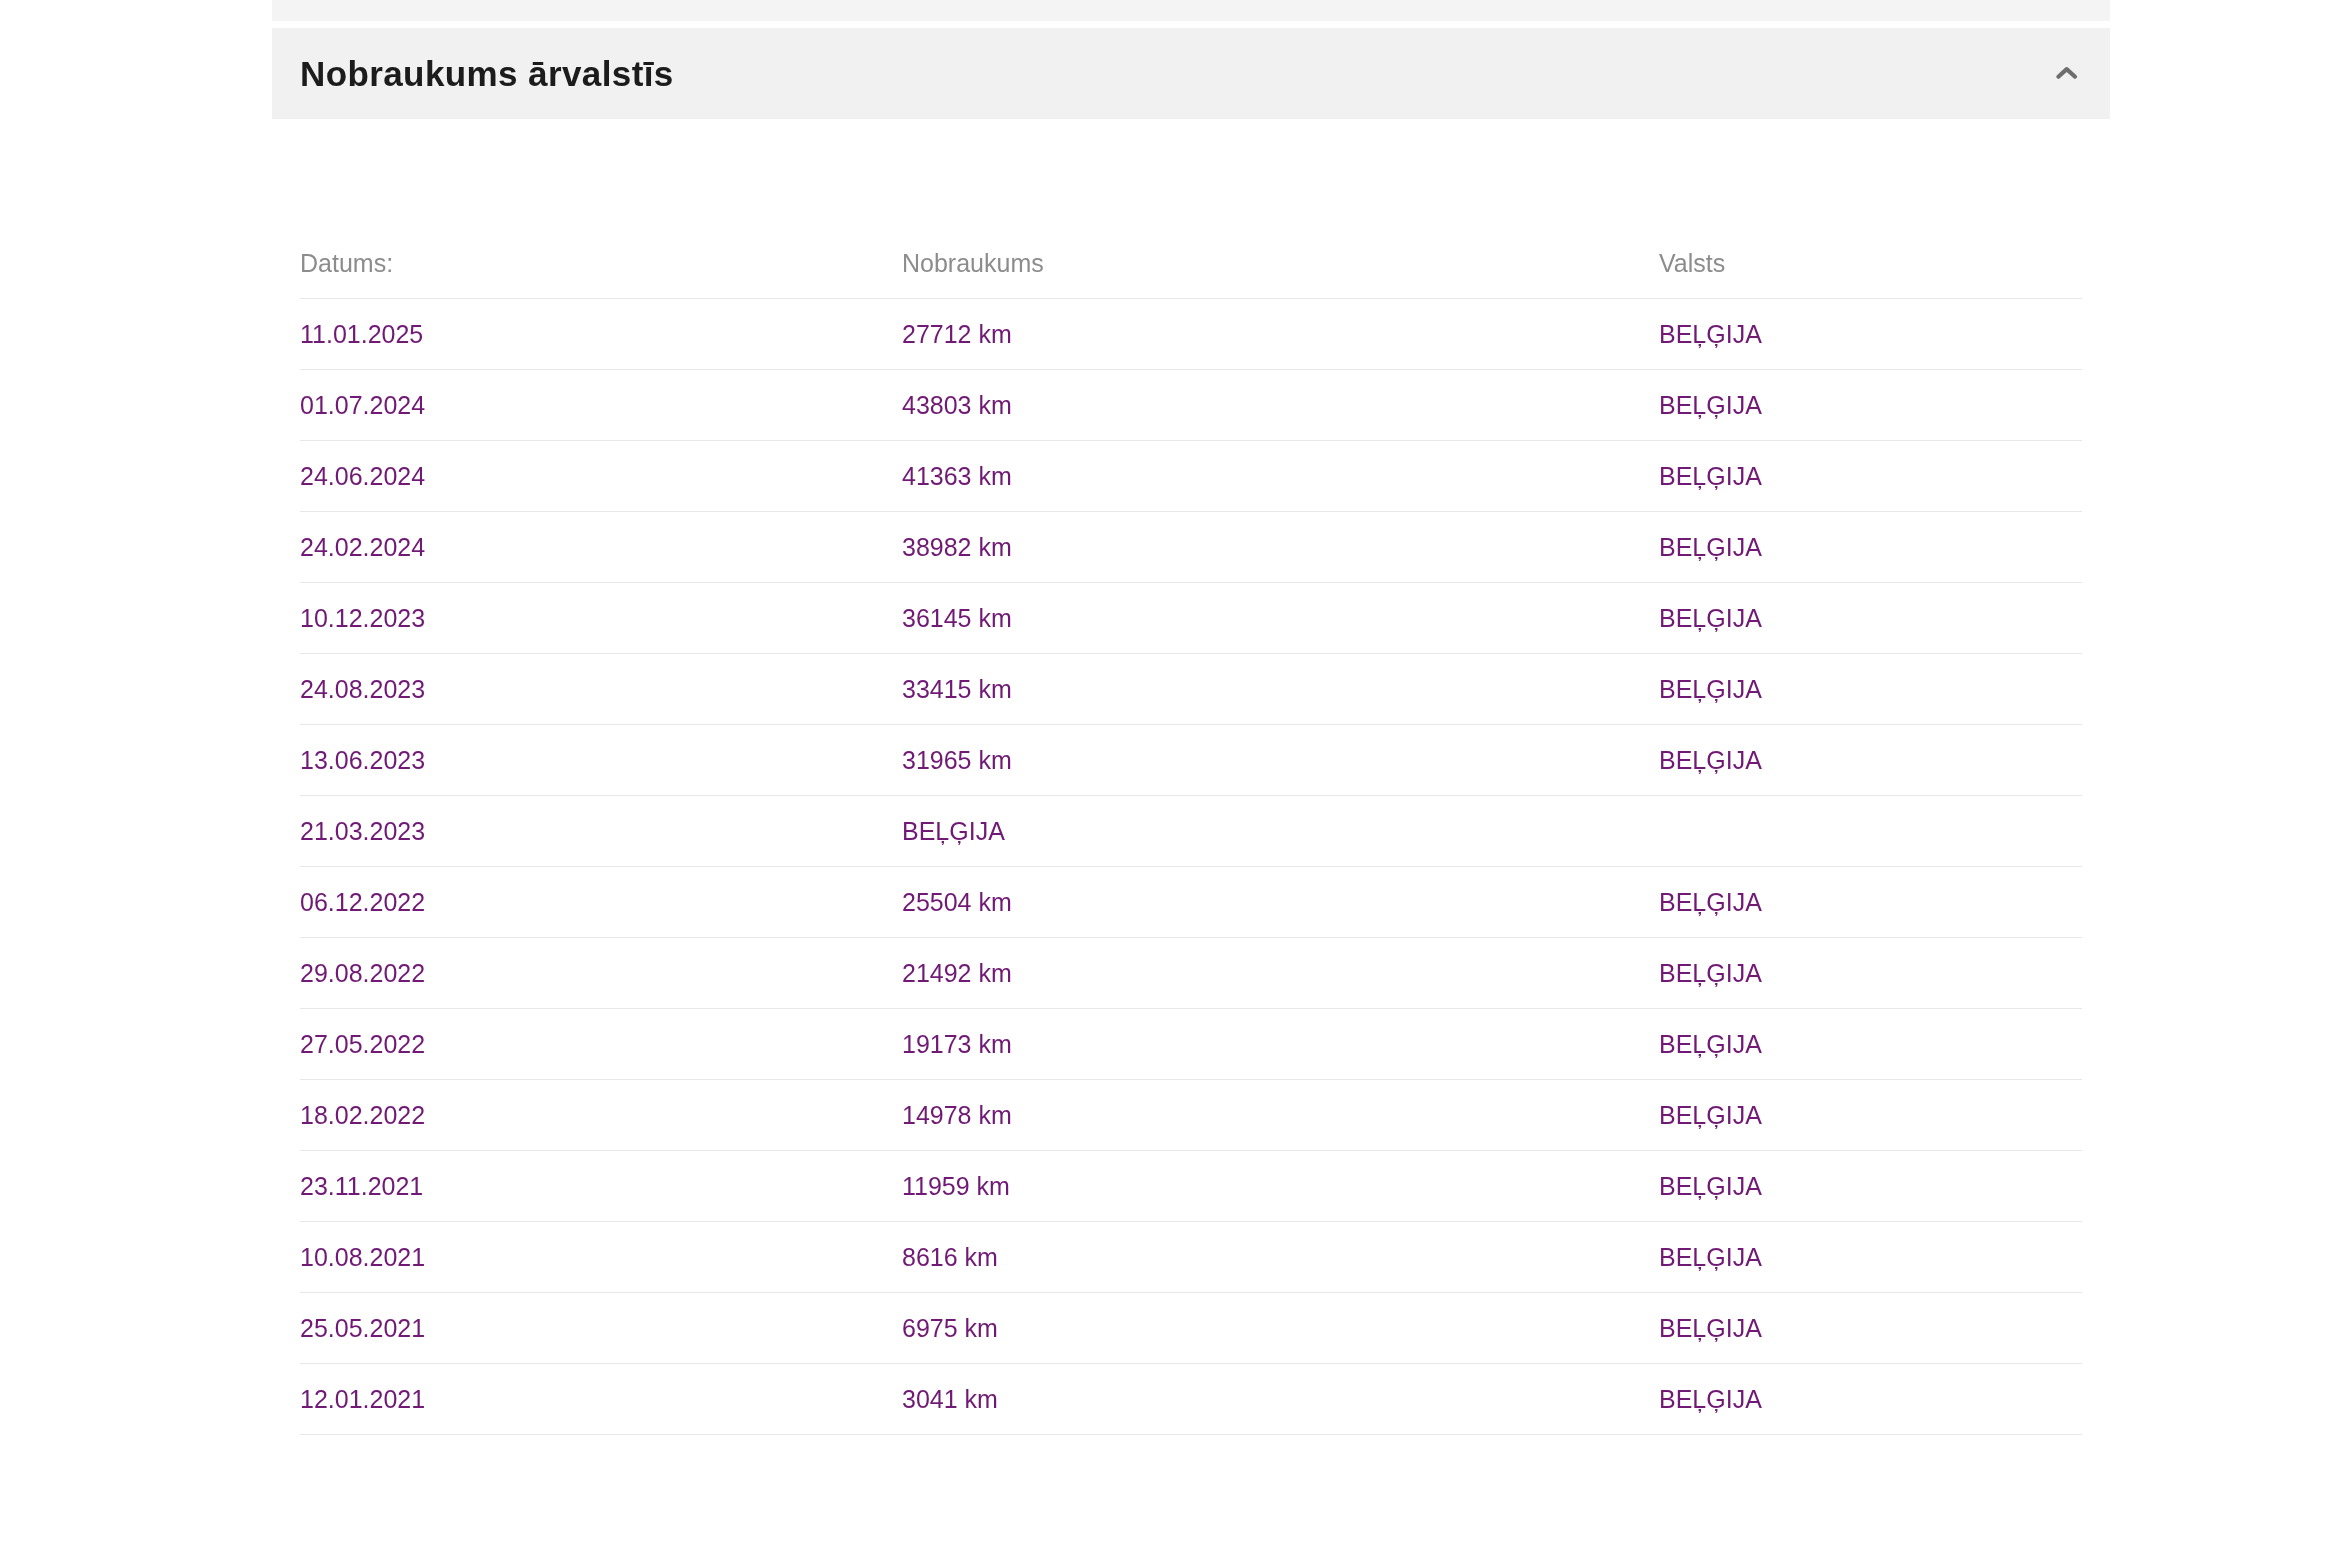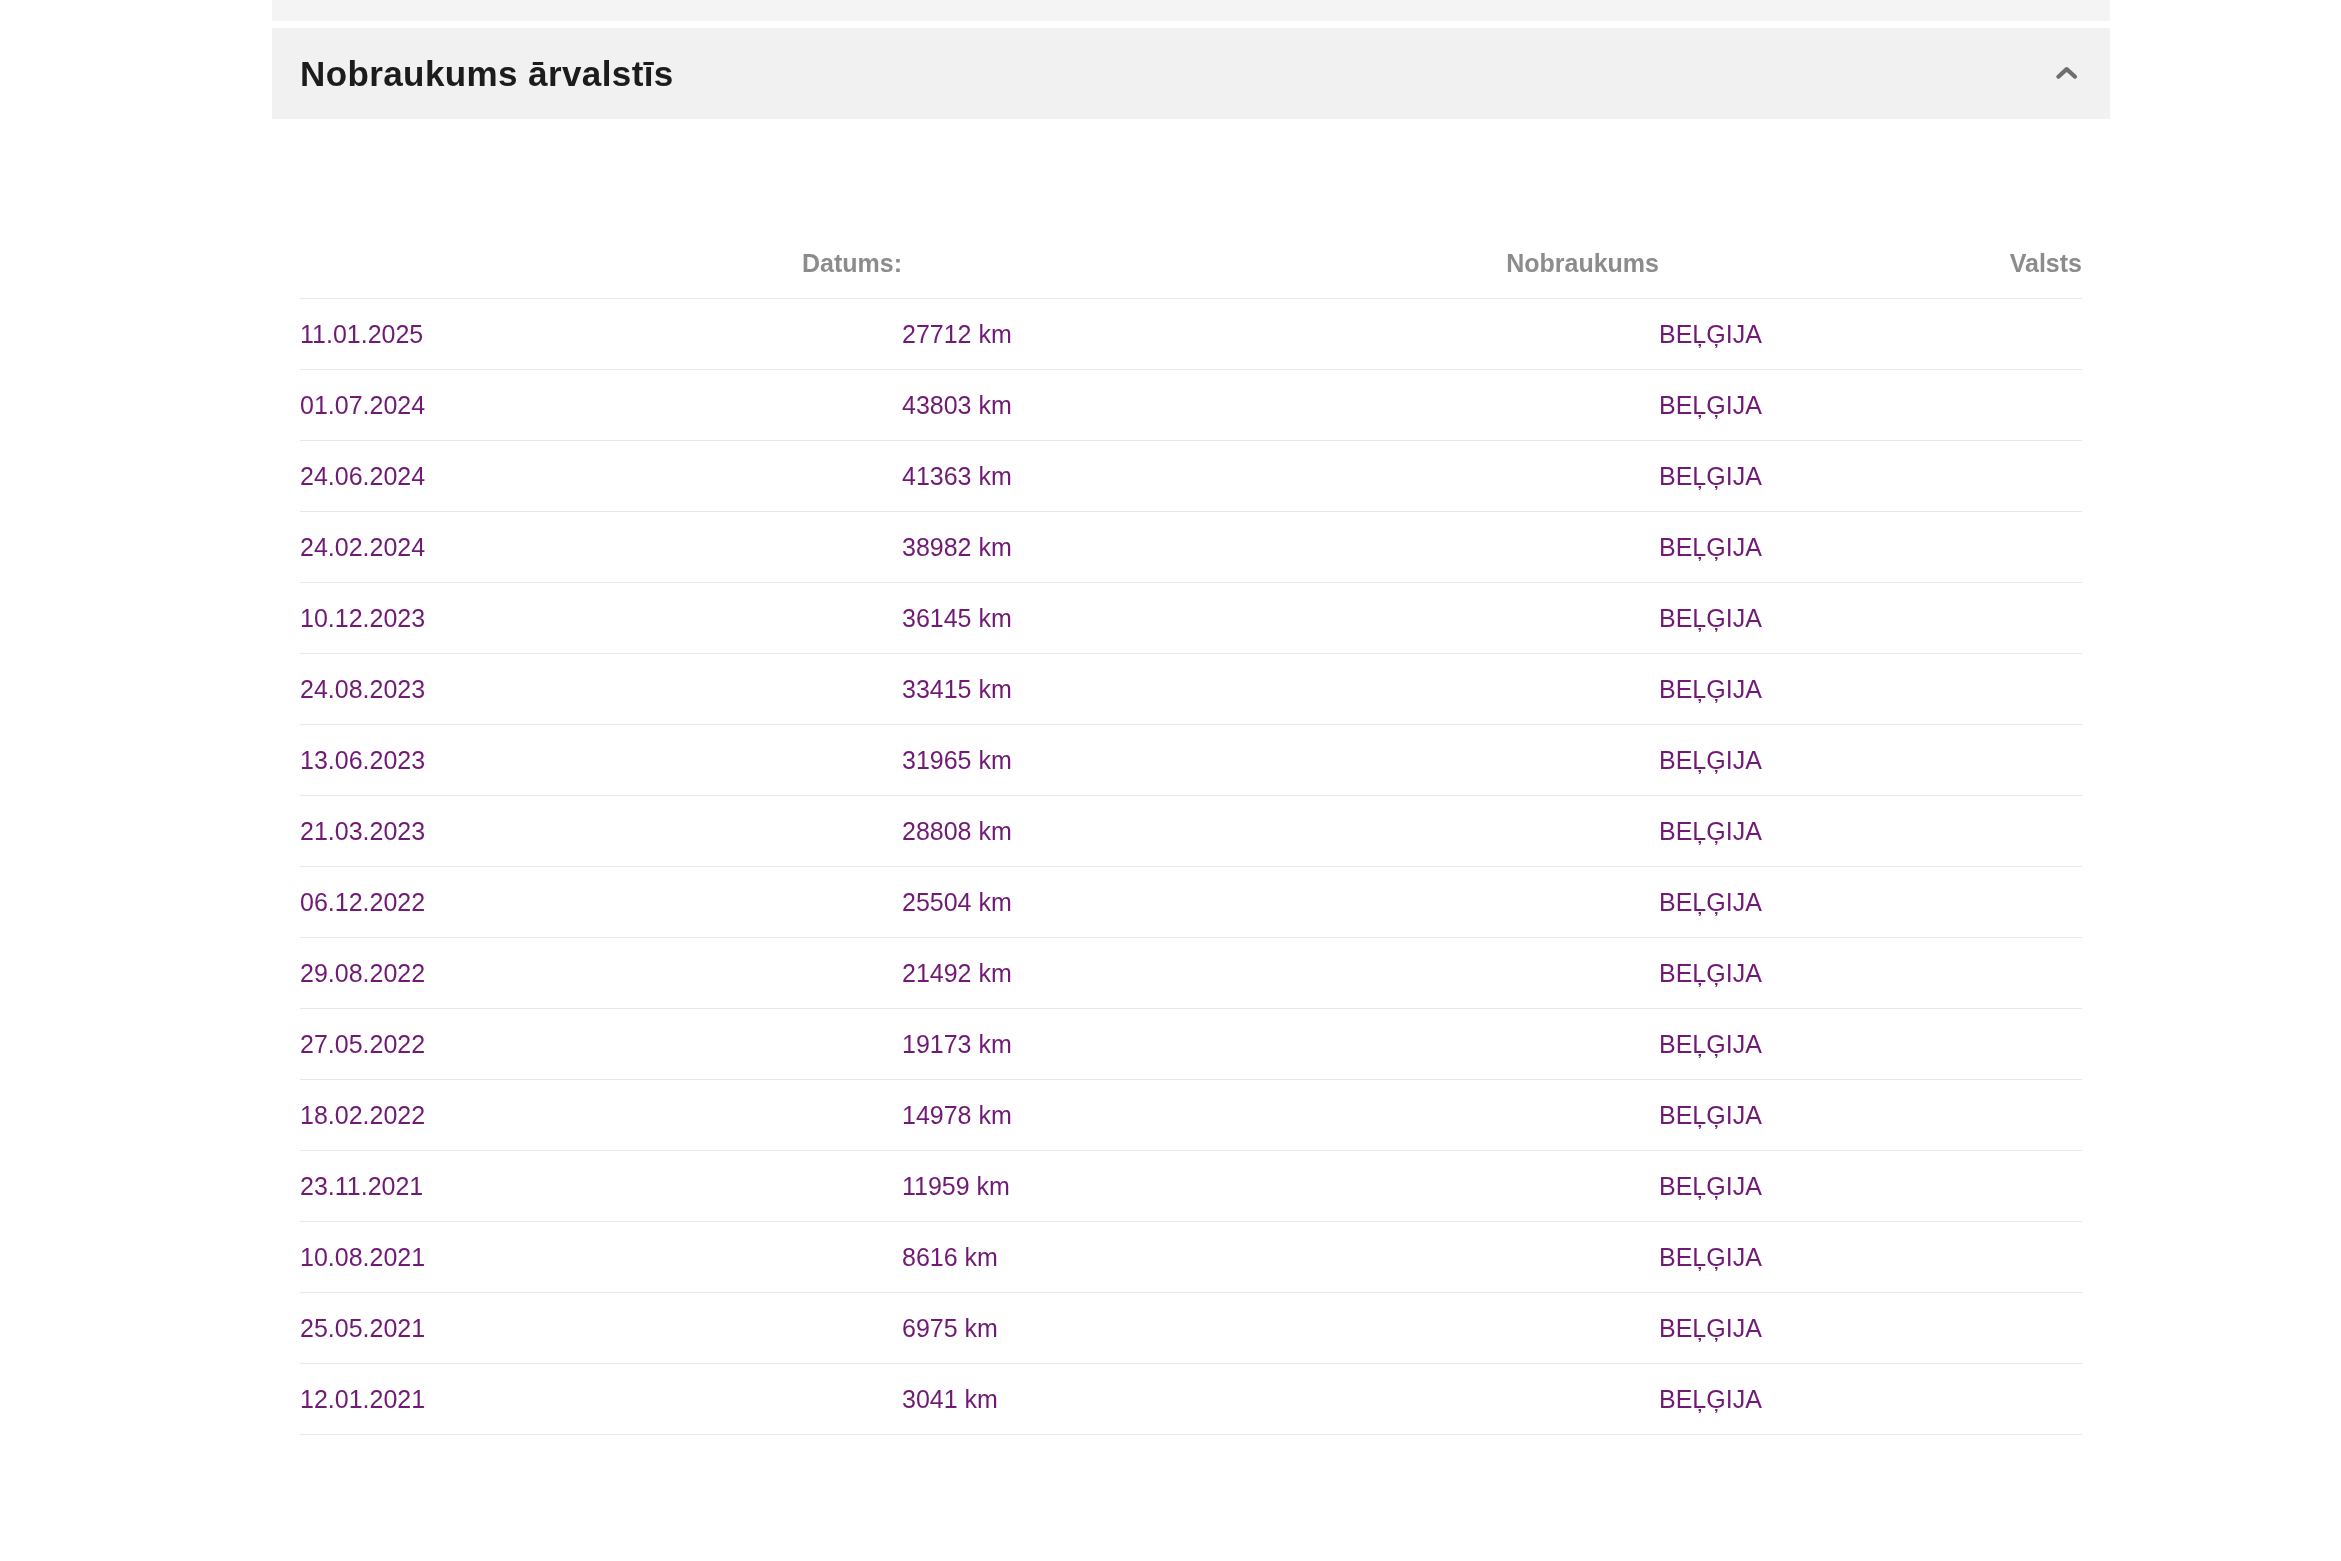--- a/index.html
+++ b/index.html
@@ -65,22 +65,21 @@
   }
   .t-row {
     display: grid;
     grid-template-columns: 602px 757px 1fr;
     height: 71px;
     align-items: center;
     border-bottom: 1.7px solid #e8e8e8;
   }
   .t-row.head .cell {
     color: #8c8c8c;
-    font-weight: 700;
-    text-align: right;
+    font-weight: 400;
   }
   .cell {
     font-size: 25px;
     color: #701a75;
     white-space: nowrap;
     overflow: hidden;
   }
 </style>
 </head>
 <body>
@@ -144,21 +143,20 @@
   </div>
 
   <div class="t-row">
     <div class="cell">13.06.2023</div>
     <div class="cell">31965 km</div>
     <div class="cell">BEĻĢIJA</div>
   </div>
 
   <div class="t-row">
     <div class="cell">21.03.2023</div>
-    <div class="cell">28808 km</div>
     <div class="cell">BEĻĢIJA</div>
   </div>
 
   <div class="t-row">
     <div class="cell">06.12.2022</div>
     <div class="cell">25504 km</div>
     <div class="cell">BEĻĢIJA</div>
   </div>
 
   <div class="t-row">

